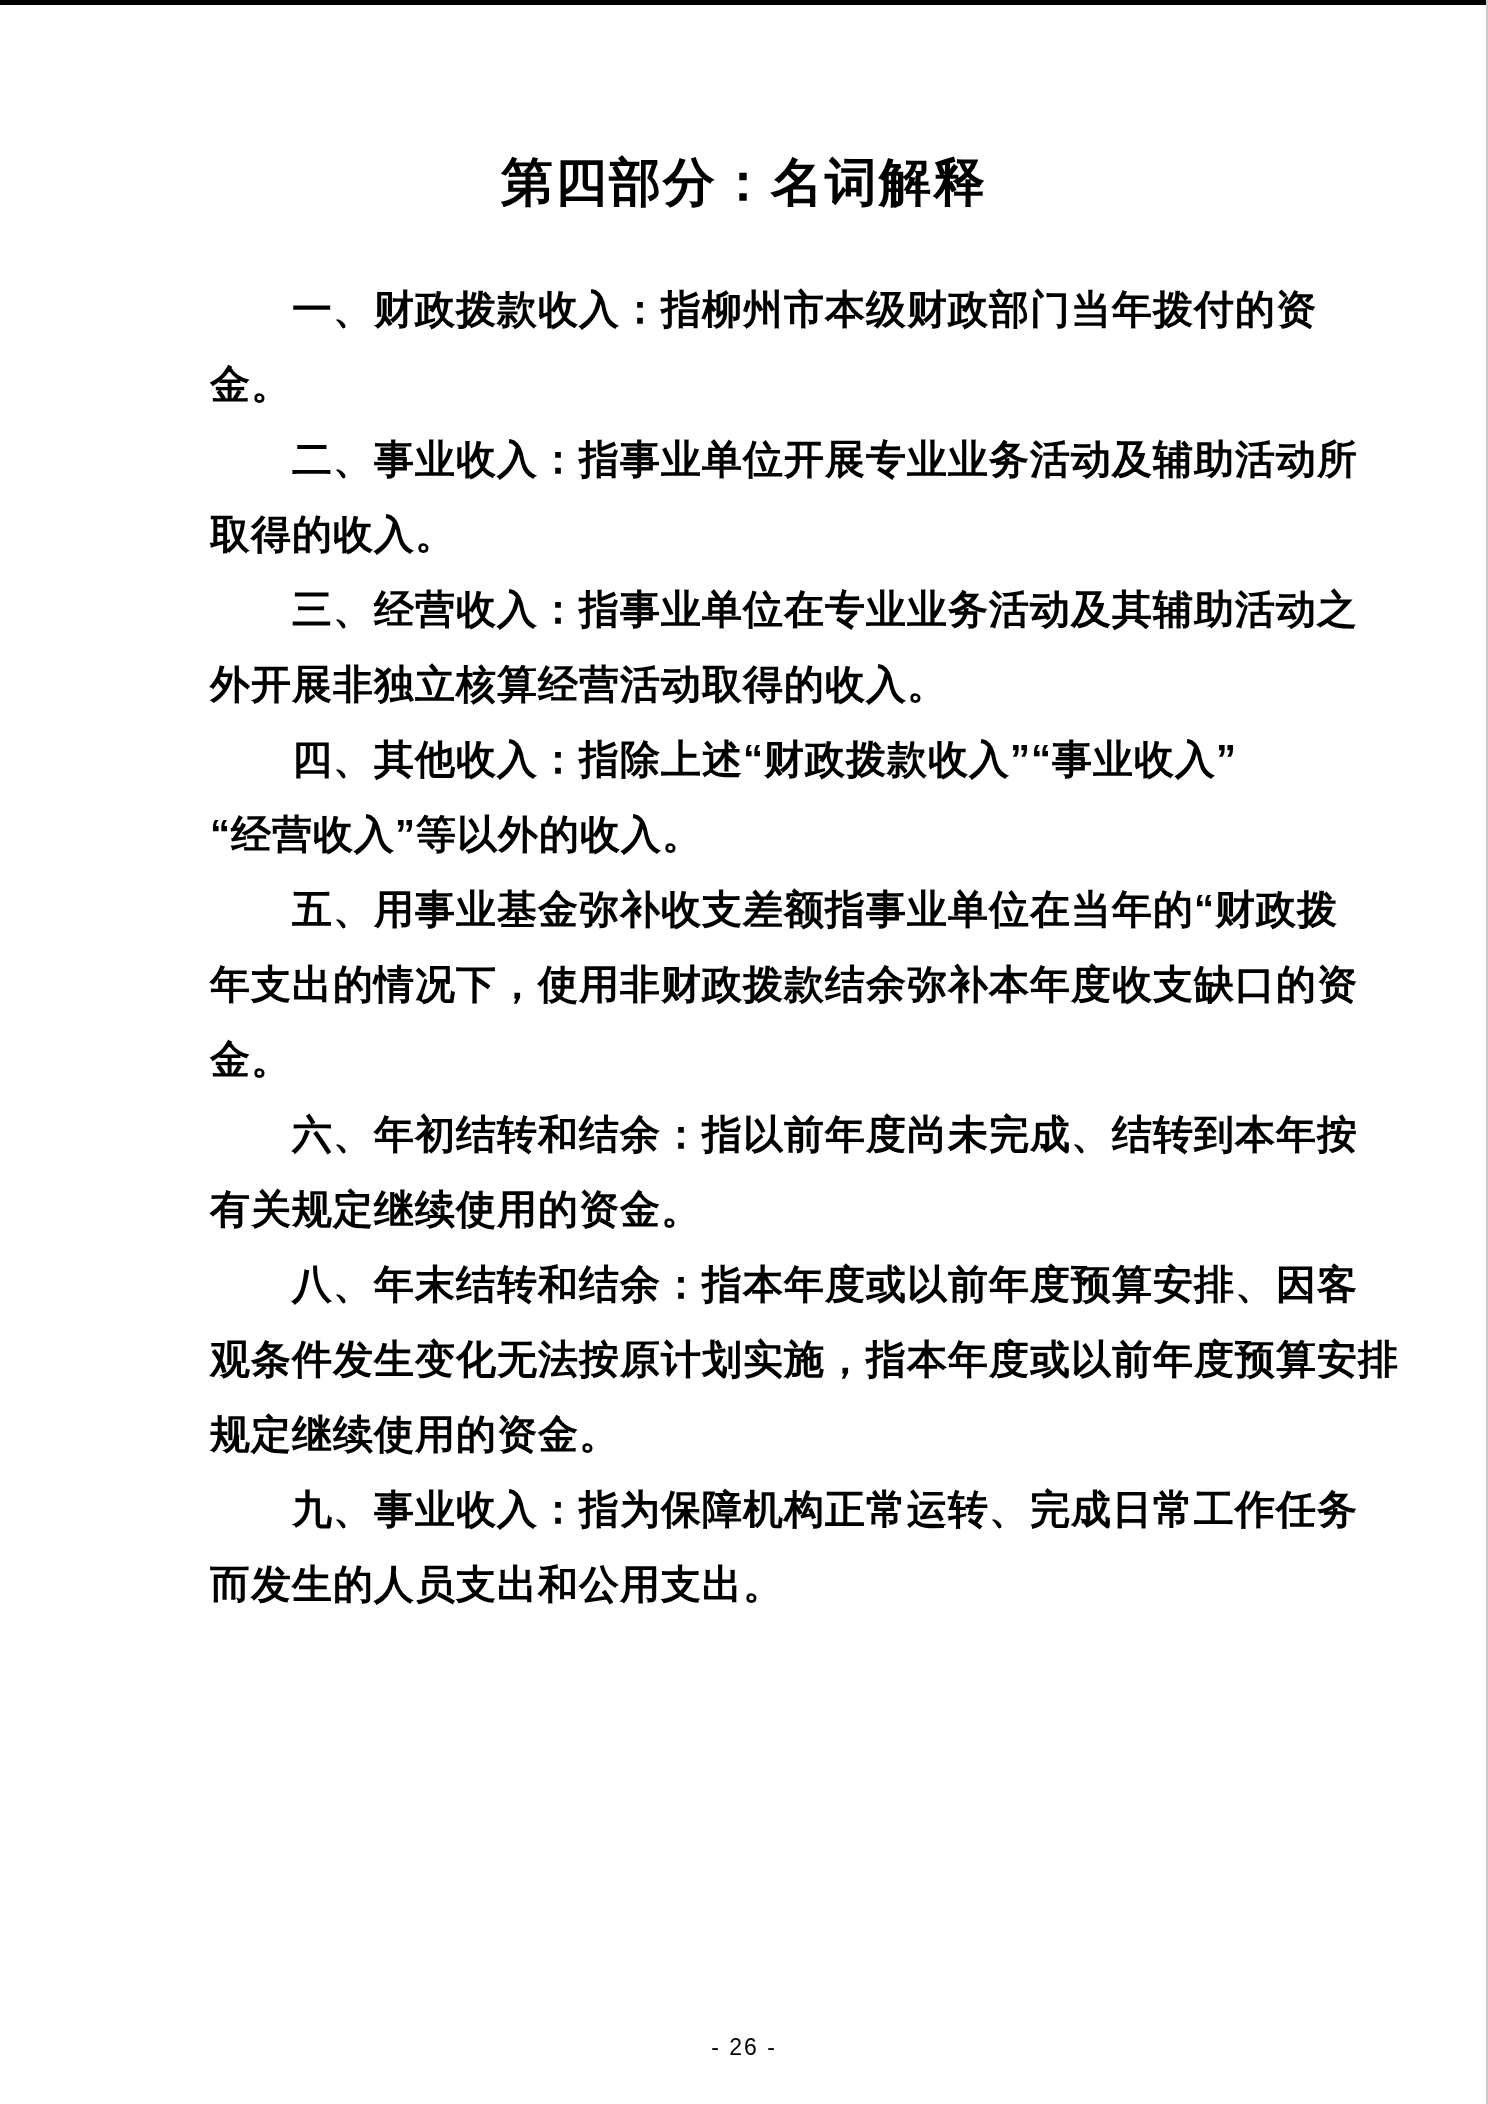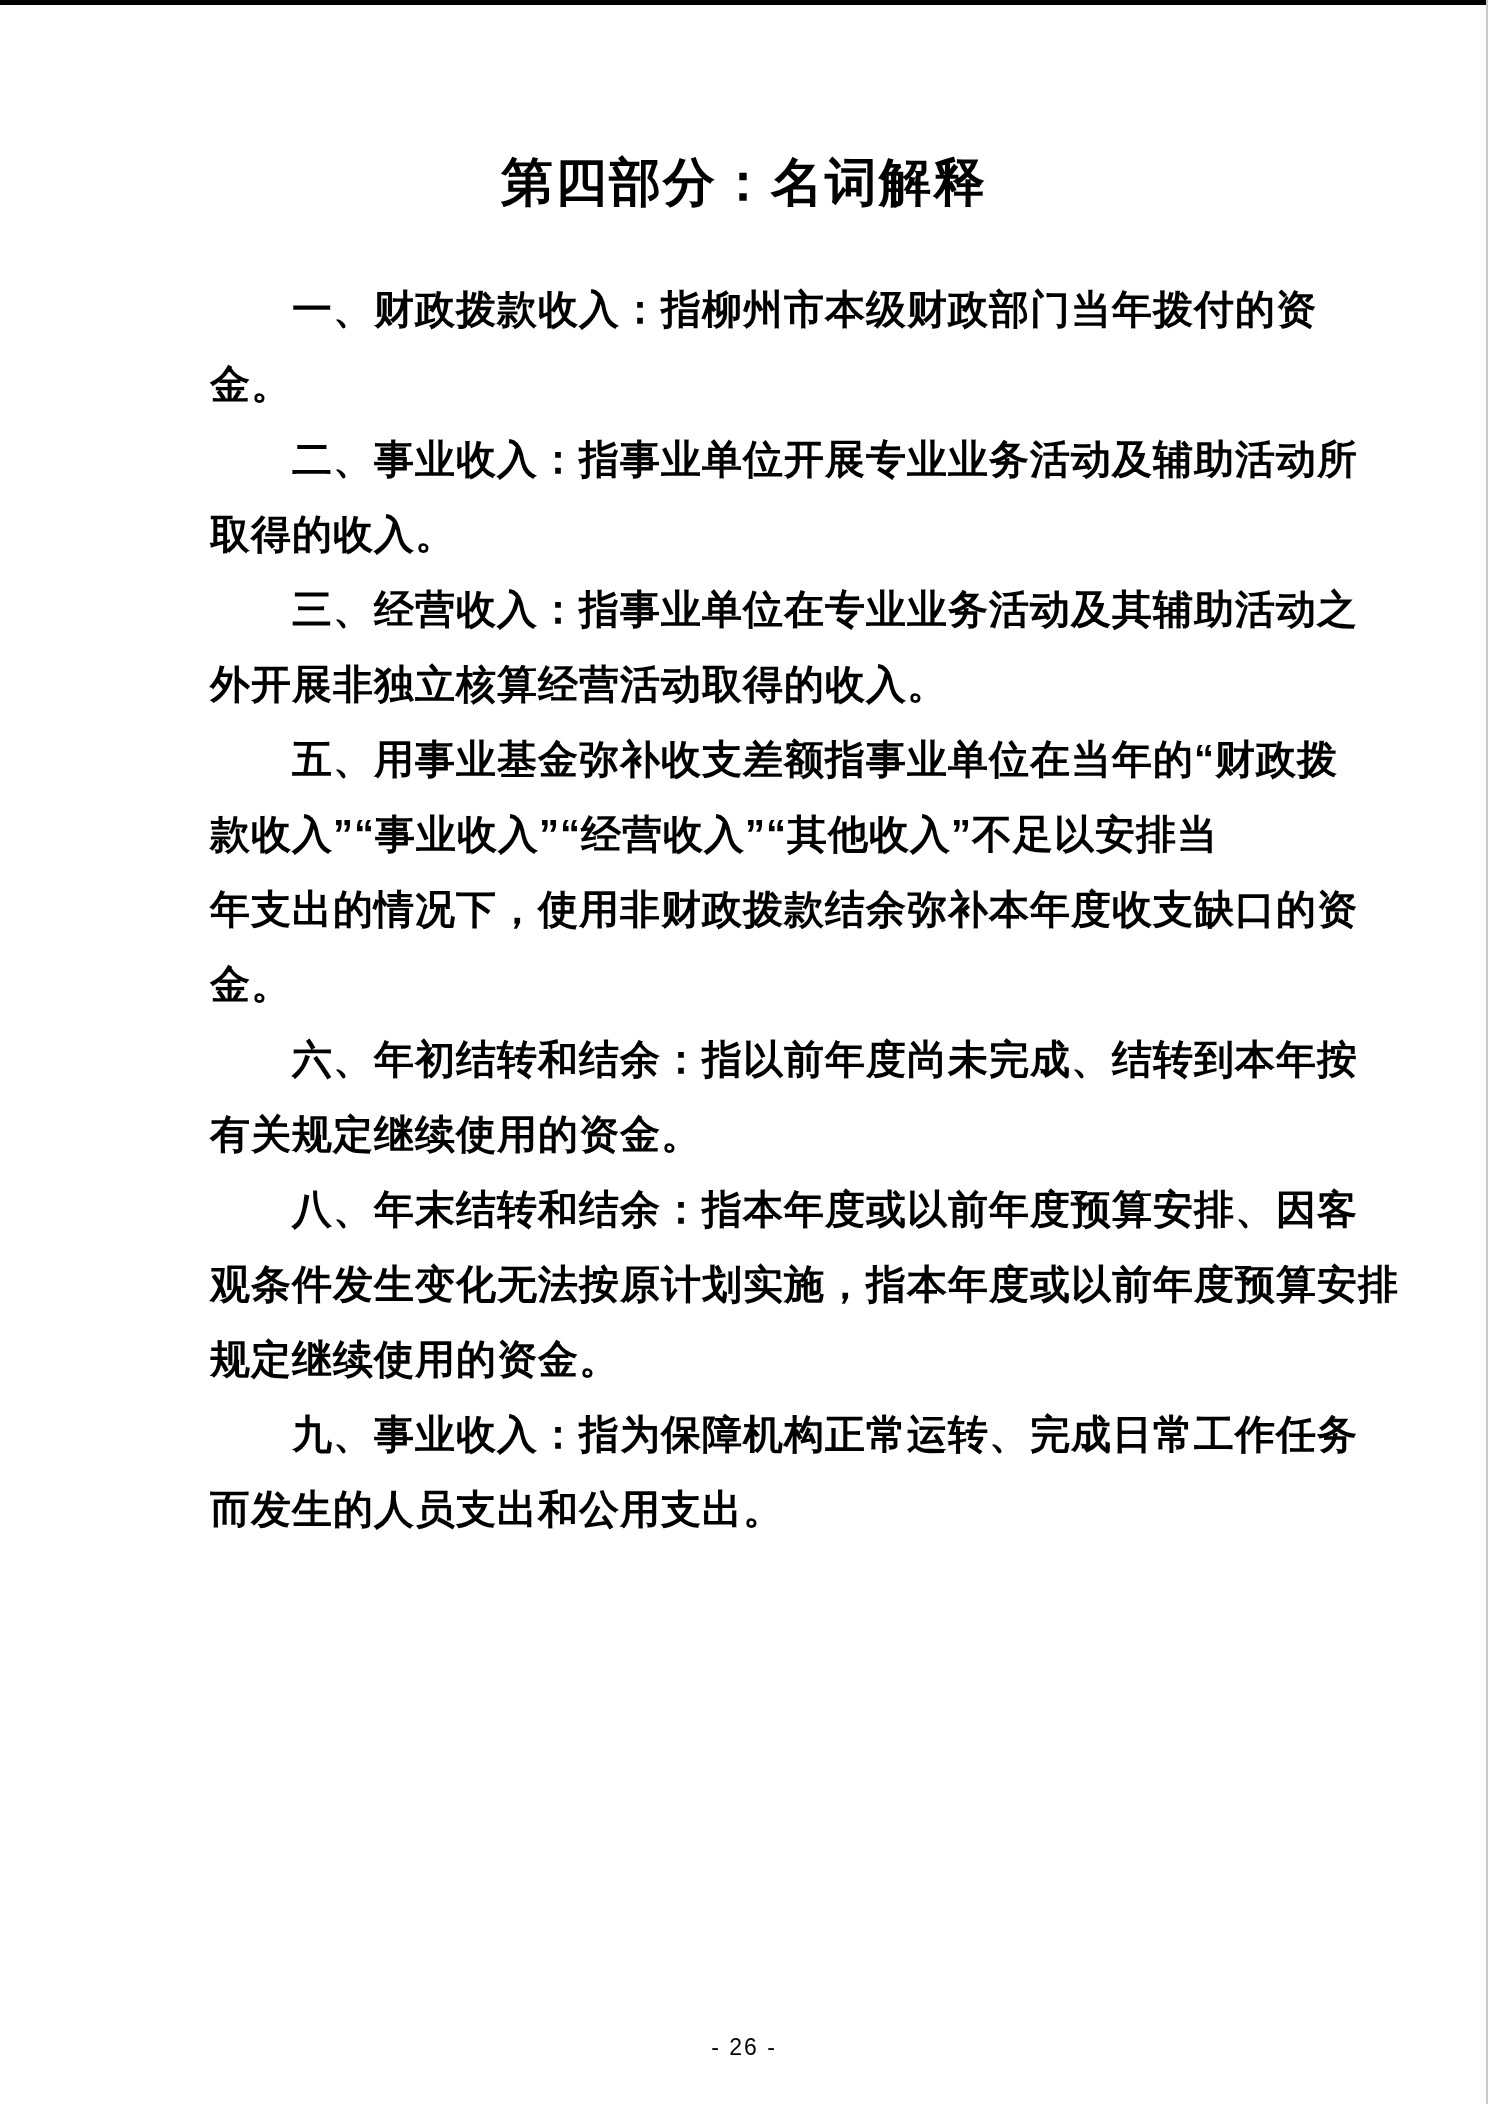--- a/index.html
+++ b/index.html
@@ -83,24 +83,27 @@
   <div class="para">
     <div class="line indent">二、事业收入：指事业单位开展专业业务活动及辅助活动所</div>
     <div class="line">取得的收入。</div>
   </div>
 
   <div class="para">
     <div class="line indent">三、经营收入：指事业单位在专业业务活动及其辅助活动之</div>
     <div class="line">外开展非独立核算经营活动取得的收入。</div>
   </div>
 
+  <div class="para">
+    <div class="line indent">四、其他收入：指除上述“财政拨款收入”“事业收入”</div>
+    <div class="line">“经营收入”等以外的收入。</div>
+  </div>
 
   <div class="para">
     <div class="line indent">五、用事业基金弥补收支差额指事业单位在当年的“财政拨</div>
-    <div class="line">款收入”“事业收入”“经营收入”“其他收入”不足以安排当</div>
     <div class="line">年支出的情况下，使用非财政拨款结余弥补本年度收支缺口的资</div>
     <div class="line">金。</div>
   </div>
 
   <div class="para">
     <div class="line indent">六、年初结转和结余：指以前年度尚未完成、结转到本年按</div>
     <div class="line">有关规定继续使用的资金。</div>
   </div>
 
 

